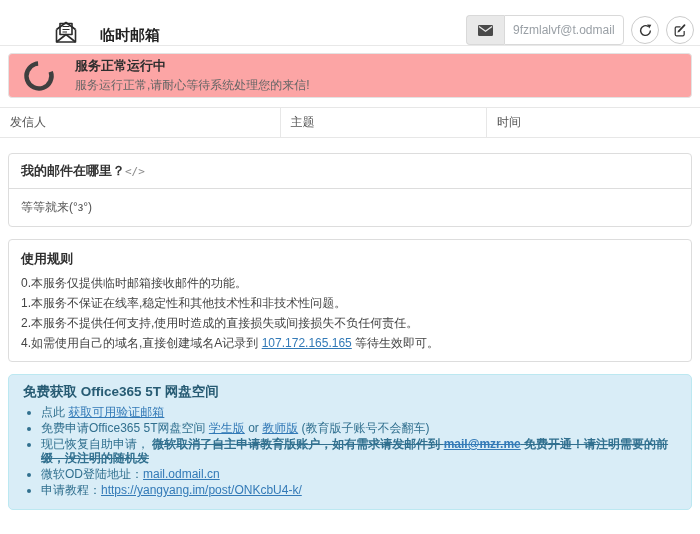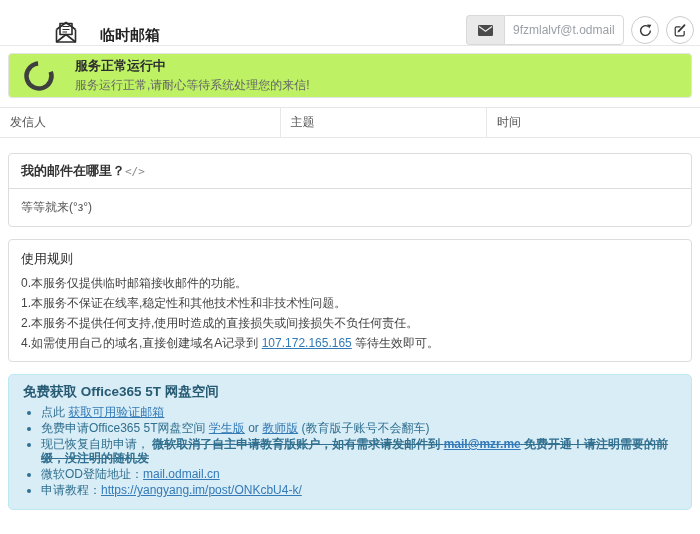--- a/index.html
+++ b/index.html
@@ -12,37 +12,37 @@
   .topbar { height:46px; display:flex; align-items:flex-end; padding:0 6px 0 52px; border-bottom:1px solid #e8e8e8; background:#fff; }
   .logo { display:flex; align-items:center; }
   .brand-title { font-size:15px; font-weight:bold; color:#222; margin-left:20px; }
   .topbar-right { margin-left:auto; display:flex; align-items:center; gap:7px; }
   .input-group { display:flex; height:30px; }
   .input-addon { width:38px; background:#e9e9e9; border:1px solid #d9d9d9; border-right:none; border-radius:4px 0 0 4px; display:flex; align-items:center; justify-content:center; }
   .email-input { width:120px; height:30px; border:1px solid #d9d9d9; border-radius:0 4px 4px 0; padding:0 8px; font-size:12px; color:#9aa0a6; outline:none; background:#fff; font-family:inherit; }
   .circle-btn { width:28px; height:28px; border-radius:50%; border:1px solid #ccc; background:#fff; display:flex; align-items:center; justify-content:center; cursor:pointer; }
   .circle-btn span { display:flex; }
   
-  .status-card { margin:7px 8px 0; height:45px; border:1px solid #e3e3e3; background:#bef264; border-radius:4px; padding:6px 14px; display:flex; align-items:center; gap:20px; }
+  .status-card { margin:7px 8px 0; height:45px; border:1px solid #e3e3e3; background:#fca5a5; border-radius:4px; padding:6px 14px; display:flex; align-items:center; gap:20px; }
   .spinner { display:flex; }
   .status-title { font-size:13px; font-weight:bold; color:#2e2e2e; }
   .status-sub { font-size:12px; color:#666; margin-top:2px; }
   
   .mail-table { width:100%; border-collapse:collapse; margin-top:9px; table-layout:fixed;padding-left:32px; }
   .mail-table th { border-top:1px solid #e7e7e7; border-bottom:1px solid #e7e7e7; font-size:12px; color:#555; font-weight:normal; text-align:left; padding:0 10px; height:30px; }
   .mail-table th + th { border-left:1px solid #e7e7e7; }
   
   .card { margin:15px 8px 0; border:1px solid #ddd; border-radius:4px; background:#fff; }
   .card-header { padding:8px 12px; display:flex; align-items:center; border-bottom:1px solid #ddd; }
   .card-title { font-size:13px; font-weight:bold; color:#333; }
   .code-icon { color:#8a8a8a; font-size:11px; font-family:"DejaVu Sans Mono",monospace; }
   .card-body { padding:10px 12px; font-size:12px; color:#555; }
   
   .rules-card { margin:12px 8px 0; border:1px solid #ddd; border-radius:4px; padding:10px 12px; background:#fff; }
-  .rules-title { font-size:13px; font-weight:normal; line-height:17px; margin-bottom:9px; color:#2e2e2e; }
+  .rules-title { font-size:13px; font-weight:bold; line-height:17px; margin-bottom:9px; color:#2e2e2e; }
   .rule-line { font-size:12px; color:#444; line-height:15px; margin-bottom:5px; }
   .rule-line:last-child { margin-bottom:0; }
   
   .promo-card { margin:12px 8px 0; background:#d9edf7; border:1px solid #bce8f1; border-radius:5px; padding:8px 14px 10px; color:#31708f; }
   .promo-title { font-size:13.5px; font-weight:bold; color:#275b73; line-height:17px; margin-bottom:5px; }
   .promo-list { margin:0; padding-left:18px; list-style:disc; }
   .promo-list li { font-size:12px; line-height:14px; margin:2px 0; }
   
   .seg-link { color:#337ab7; text-decoration:underline; cursor:pointer; }
   .seg-strike { text-decoration:line-through;font-weight:bold; }

